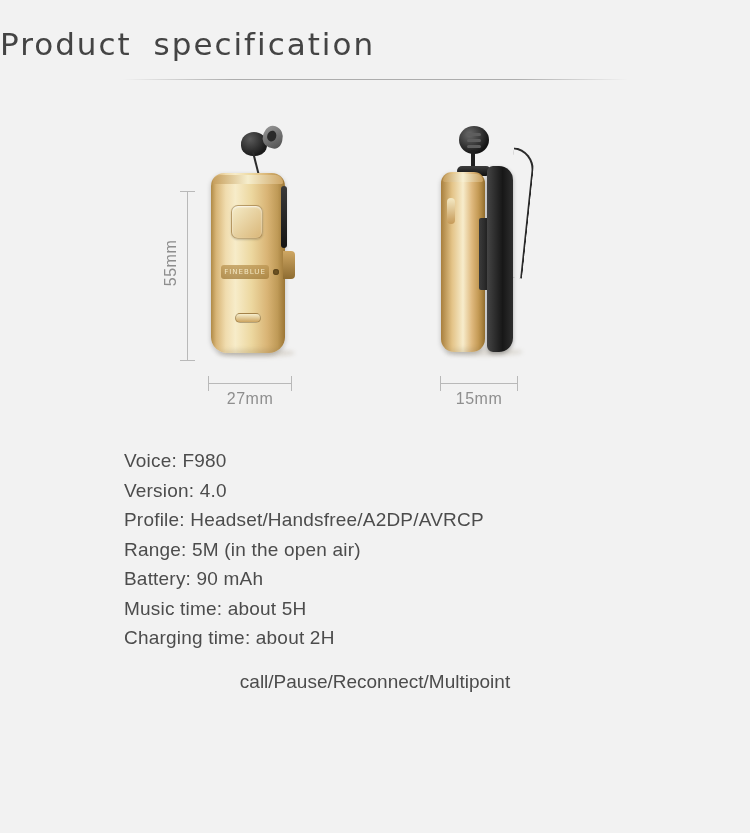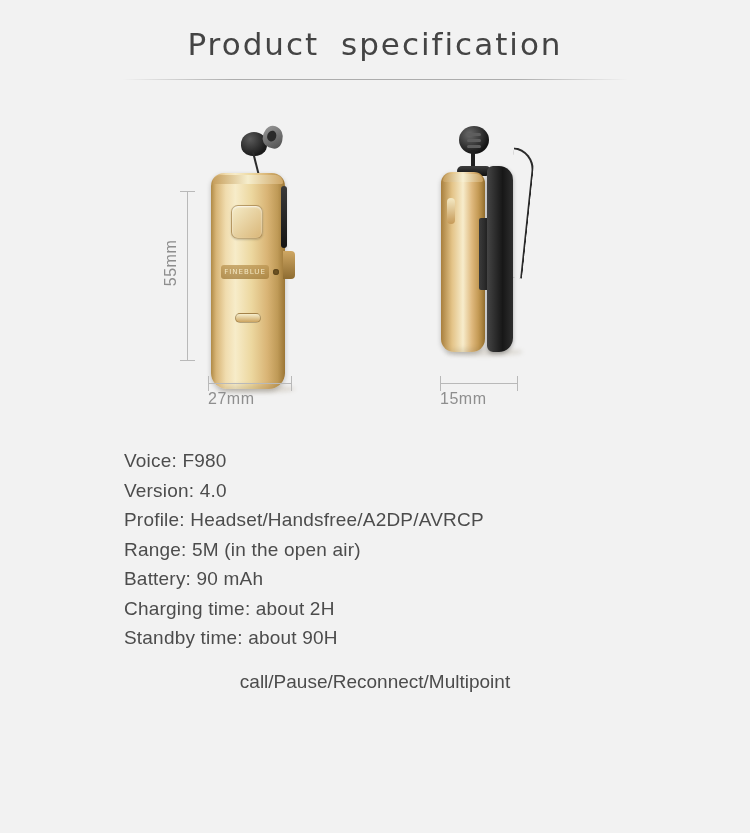--- a/index.html
+++ b/index.html
@@ -13,21 +13,21 @@
     background: #f2f2f2;
     font-family: "Liberation Sans", sans-serif;
     color: #4a4a4a;
     overflow: hidden;
     position: relative;
   }
 
   
   .title-wrap {
     padding-top: 26px;
-    text-align: center;
+    text-align: left;
   }
   .title {
     font-size: 31px;
     font-weight: 400;
     letter-spacing: 2px;
     color: #444;
     font-family: "DejaVu Sans", sans-serif;
     word-spacing: 10px;
   }
   .title-rule {
@@ -101,41 +101,41 @@
     height: 15px;
     background: #b9b9b9;
   }
   .hdim .cap.l { left: 0; }
   .hdim .cap.r { right: 0; }
   .hdim-label {
     position: absolute;
     font-size: 16px;
     color: #8e8e8e;
     letter-spacing: 0.5px;
-    text-align: left;
+    text-align: center;
   }
   #hdim-1 { left: 208px; top: 270px; width: 84px; }
   #hdim-1-label { left: 208px; top: 284px; width: 84px; }
   #hdim-2 { left: 440px; top: 270px; width: 78px; }
   #hdim-2-label { left: 440px; top: 284px; width: 78px; }
 
   
   .headset-front {
     position: absolute;
     left: 203px;
     top: 20px;
     width: 100px;
     height: 250px;
   }
   .body-front {
     position: absolute;
     left: 8px;
     top: 47px;
     width: 74px;
-    height: 216px;
+    height: 180px;
     border-radius: 13px 13px 16px 16px;
     background: linear-gradient(to right,
       #b08a46 0%, #d8b577 7%, #f0dcae 20%, #f7ecc9 33%,
       #ecd79f 55%, #d9b475 76%, #bf9a57 90%, #9c7636 100%);
     box-shadow: 0 2px 5px rgba(0,0,0,0.22);
   }
   .body-front .top-strip {
     position: absolute;
     left: 2px; right: 2px; top: 2px;
     height: 9px;
@@ -454,19 +454,19 @@
   </div>
   <div class="hdim-label" id="hdim-2-label">15mm</div>
 </div>
 
 <div class="specs">
   <div>Voice: F980</div>
   <div>Version: 4.0</div>
   <div>Profile: Headset/Handsfree/A2DP/AVRCP</div>
   <div>Range: 5M (in the open air)</div>
   <div>Battery: 90 mAh</div>
+  <div>Music time: about 5H</div>
   <div>Charging time: about 2H</div>
-  <div>Standby time: about 90H</div>
 </div>
 
 <div class="function-block">
   <div>call/Pause/Reconnect/Multipoint</div>
 </div>
 
 </body></html>

